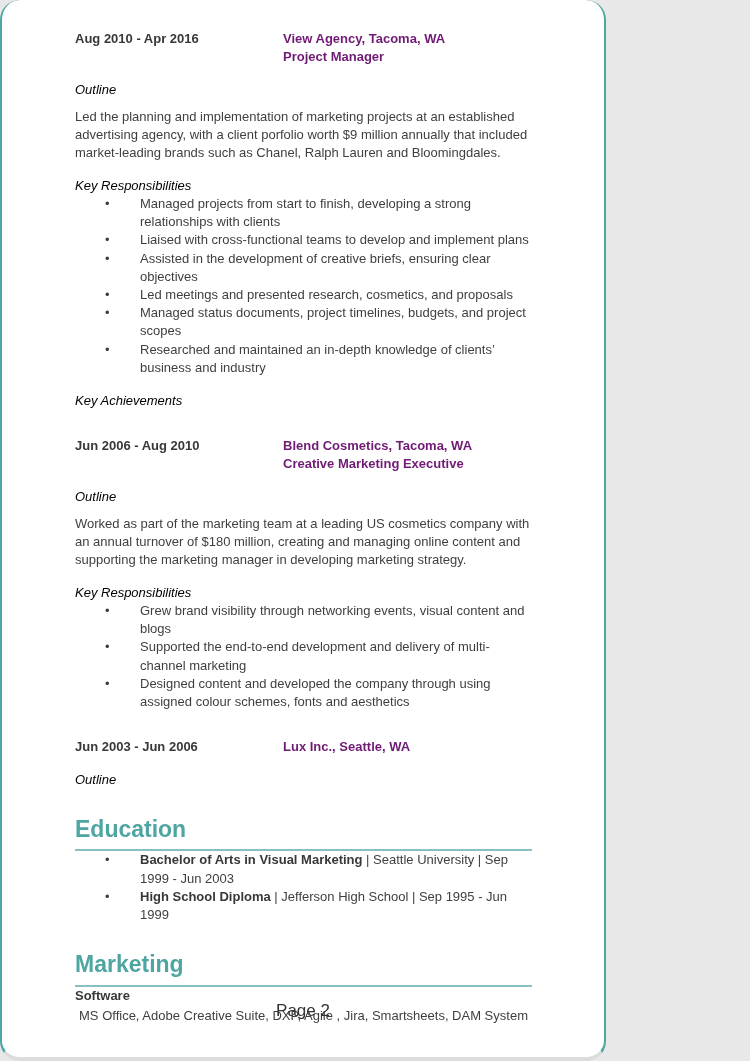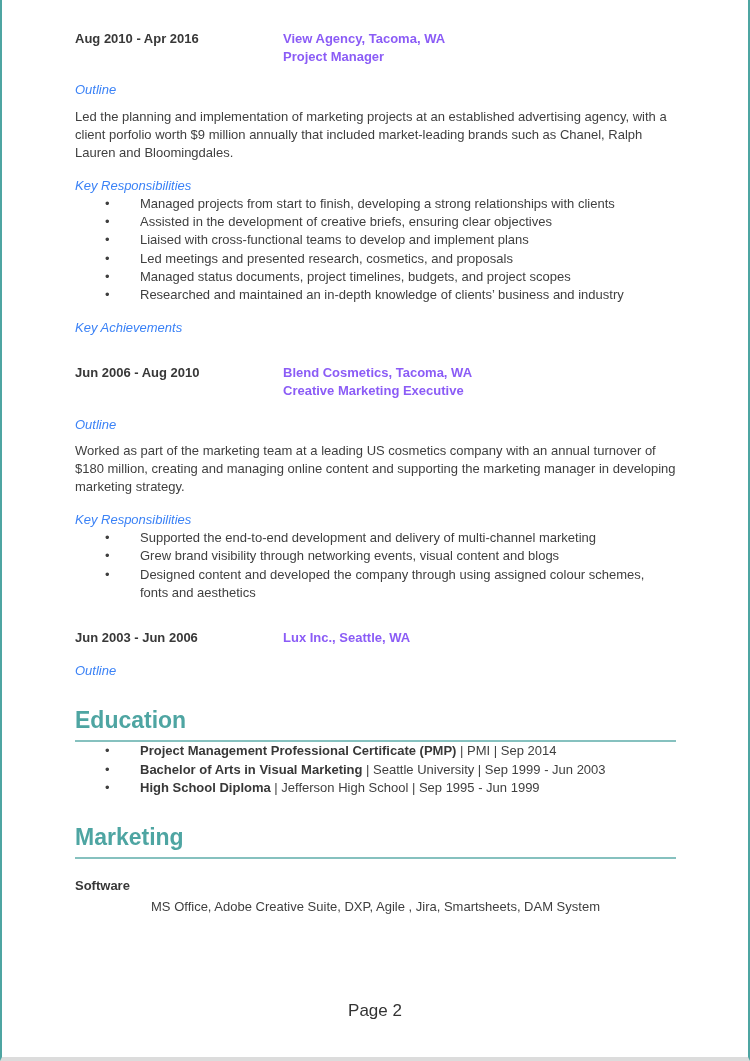--- a/index.html
+++ b/index.html
@@ -2,57 +2,58 @@
 <html><head>
 <meta charset="utf-8">
 <style>
   * { box-sizing: border-box; }
   html, body { margin: 0; padding: 0; }
   body {
     background: #e8e8e8;
     font-family: "Liberation Sans", sans-serif;
   }
   .page {
-    width: 750px;
+    width: 606px;
     height: 1061px;
     background: #ffffff;
     position: relative;
     border-left: 2px solid #4ea5a2;
     border-right: 2px solid #4ea5a2;
     border-bottom: 4px solid #dcdcdc;
     color: #3f3f3f;
     overflow: hidden;
+    border-radius: 20px;
   }
   .content {
     padding: 30px 72px 0 73px;
     font-size: 13px;
     line-height: 1.38;
   }
   .job { margin-top: 27px; }
   .job:first-child { margin-top: 0; }
   .job-header { display: flex; align-items: flex-start; }
   .job-dates {
     width: 208px;
     flex: 0 0 208px;
     font-weight: bold;
     color: #383838;
     font-size: 13px;
     line-height: 1.4;
   }
   .job-title-block { flex: 1; }
   .job-company, .job-role {
     font-weight: bold;
-    color: #8b5cf6;
+    color: #701a75;
     font-size: 13px;
     line-height: 1.4;
   }
   .label-italic {
     font-style: italic;
     margin-top: 15px;
-    color: #3b82f6;
+    color: #000000;
   }
   .para { margin: 9px 0 0 0; }
   ul.bullets {
     margin: 0 0 0 0;
     padding: 0 0 0 30px;
     list-style: none;
   }
   ul.bullets li {
     position: relative;
     padding-left: 35px;
@@ -72,21 +73,20 @@
     margin-top: 28px;
     padding-bottom: 7px;
     border-bottom: 2px solid #86c1bf;
     line-height: 1.1;
   }
   .edu-list { margin-top: 10px; }
   .edu-bold { font-weight: bold; color: #383838; }
   .sub-label {
     font-weight: bold;
     color: #383838;
-    margin-top: 18px;
   }
   .software-line { margin-top: 3px; text-align: center; }
   .page-footer {
     position: absolute;
     left: 0;
     right: 0;
     bottom: 36px;
     text-align: center;
     font-size: 17px;
     color: #333333;
@@ -104,61 +104,60 @@
         <div class="job-title-block">
           <div class="job-company">View Agency, Tacoma, WA</div>
           <div class="job-role">Project Manager</div>
         </div>
       </div>
       <div class="label-italic">Outline</div>
       <p class="para">Led the planning and implementation of marketing projects at an established advertising agency, with a client porfolio worth $9 million annually that included market-leading brands such as Chanel, Ralph Lauren and Bloomingdales.</p>
       <div class="label-italic">Key Responsibilities</div>
       <ul class="bullets">
         <li>Managed projects from start to finish, developing a strong relationships with clients</li>
+        <li>Liaised with cross-functional teams to develop and implement plans</li>
         <li>Assisted in the development of creative briefs, ensuring clear objectives</li>
-        <li>Liaised with cross-functional teams to develop and implement plans</li>
         <li>Led meetings and presented research, cosmetics, and proposals</li>
         <li>Managed status documents, project timelines, budgets, and project scopes</li>
         <li>Researched and maintained an in-depth knowledge of clients’ business and industry</li>
       </ul>
       <div class="label-italic">Key Achievements</div>
     </section>
 
     <section class="job">
       <div class="job-header">
         <div class="job-dates">Jun 2006 - Aug 2010</div>
         <div class="job-title-block">
           <div class="job-company">Blend Cosmetics, Tacoma, WA</div>
           <div class="job-role">Creative Marketing Executive</div>
         </div>
       </div>
       <div class="label-italic">Outline</div>
       <p class="para">Worked as part of the marketing team at a leading US cosmetics company with an annual turnover of $180 million, creating and managing online content and supporting the marketing manager in developing marketing strategy.</p>
       <div class="label-italic">Key Responsibilities</div>
       <ul class="bullets">
+        <li>Grew brand visibility through networking events, visual content and blogs</li>
         <li>Supported the end-to-end development and delivery of multi-channel marketing</li>
-        <li>Grew brand visibility through networking events, visual content and blogs</li>
         <li>Designed content and developed the company through using assigned colour schemes, fonts and aesthetics</li>
       </ul>
     </section>
 
     <section class="job">
       <div class="job-header">
         <div class="job-dates">Jun 2003 - Jun 2006</div>
         <div class="job-title-block">
           <div class="job-company">Lux Inc., Seattle, WA</div>
         </div>
       </div>
       <div class="label-italic">Outline</div>
     </section>
 
     <section>
       <div class="section-heading">Education</div>
       <ul class="bullets edu-list">
-        <li><span class="edu-bold">Project Management Professional Certificate (PMP)</span><span> | PMI | Sep 2014</span></li>
         <li><span class="edu-bold">Bachelor of Arts in Visual Marketing</span><span> | Seattle University | Sep 1999 - Jun 2003</span></li>
         <li><span class="edu-bold">High School Diploma</span><span> | Jefferson High School | Sep 1995 - Jun 1999</span></li>
       </ul>
     </section>
 
     <section>
       <div class="section-heading">Marketing</div>
       <div class="sub-label">Software</div>
       <p class="para software-line">MS Office, Adobe Creative Suite, DXP, Agile , Jira, Smartsheets, DAM System</p>
     </section>

